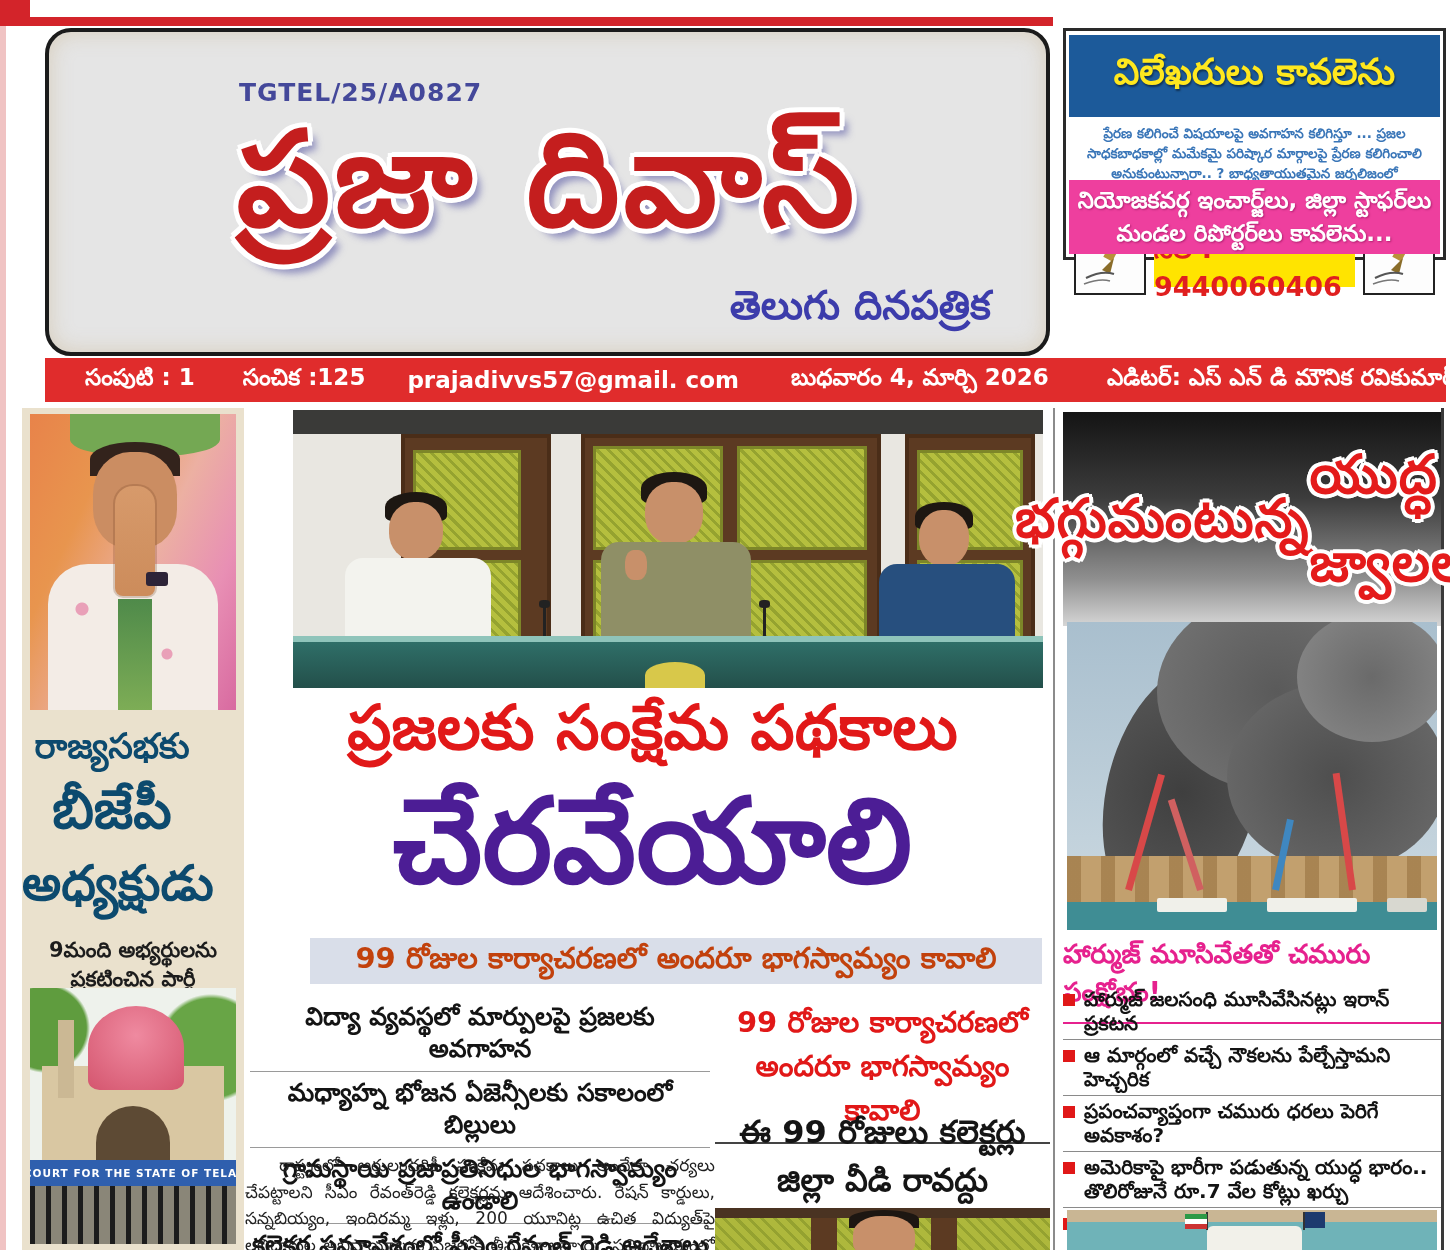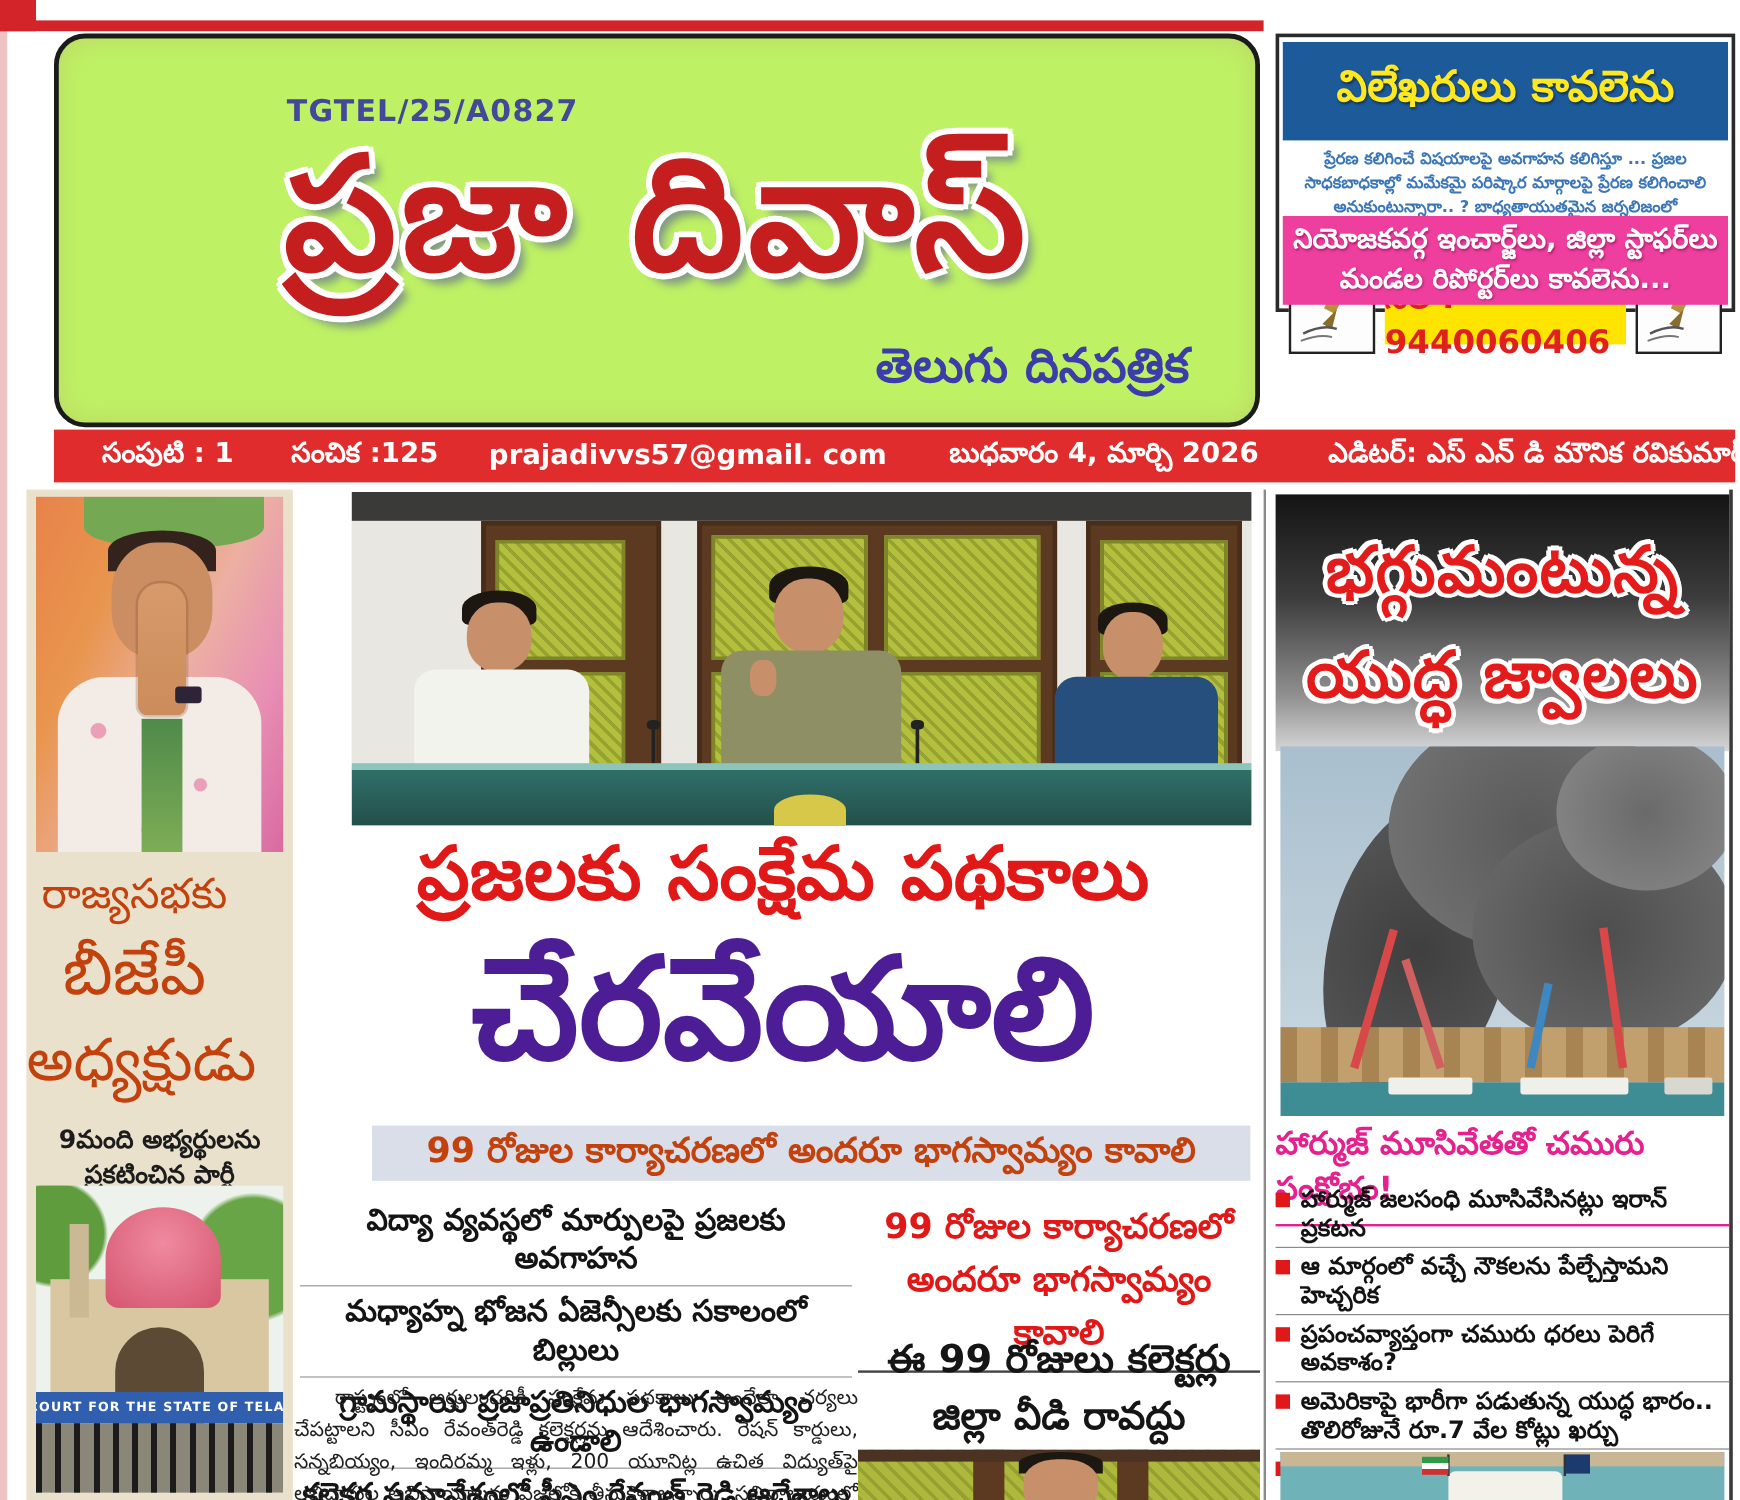--- a/index.html
+++ b/index.html
@@ -5,21 +5,21 @@
   html,body{margin:0;padding:0;background:#ffffff;}
   *{box-sizing:border-box;font-family:"DejaVu Sans","Liberation Sans",sans-serif;}
   #page{position:relative;width:1450px;height:1250px;background:#ffffff;overflow:hidden;}
 
   
   .edge-left{position:absolute;left:0;top:0;width:6px;height:1250px;background:#f0c3c3;}
   .corner-red{position:absolute;left:0;top:0;width:30px;height:26px;background:#d3242a;}
   .top-rule{position:absolute;left:0;top:17px;width:1053px;height:9px;background:#d3242a;}
 
   
-  .masthead{position:absolute;left:45px;top:28px;width:1005px;height:328px;background:#bef264;
+  .masthead{position:absolute;left:45px;top:28px;width:1005px;height:328px;background:#e5e5e5;
     border:4px solid #1b1b1b;border-radius:26px;box-shadow:inset 0 0 22px rgba(190,160,110,.35);}
   .reg-no{position:absolute;left:190px;top:46px;font-size:25px;font-weight:bold;color:#44489a;letter-spacing:1px;}
   .logo-te{position:absolute;left:0;right:0;top:48px;text-align:center;font-size:132px;font-weight:800;
     color:#c41e1e;letter-spacing:4px;line-height:1.5;
     text-shadow:-4px -4px 0 #fff,4px -4px 0 #fff,-4px 4px 0 #fff,4px 4px 0 #fff,0 -5px 0 #fff,0 5px 0 #fff,-5px 0 0 #fff,5px 0 0 #fff,8px 9px 7px rgba(80,80,160,.55);}
   .tagline{position:absolute;right:55px;top:250px;font-size:40px;font-weight:800;color:#3c3cab;}
 
   
   .adbox{position:absolute;left:1063px;top:28px;width:383px;height:232px;background:#ffffff;border:3px solid #2a2a2a;}
   .ad-head{position:absolute;left:3px;top:4px;right:3px;height:82px;background:#1c5a9a;
@@ -48,21 +48,21 @@
     background:linear-gradient(115deg,#e8834a 0%,#e8954e 28%,#ecb0a2 55%,#e88fb4 78%,#d86aa0 100%);}
   .pray-green{position:absolute;left:40px;top:0;width:150px;height:42px;background:#74a853;border-radius:0 0 40% 40%;}
   .pray-body{position:absolute;left:18px;top:150px;width:170px;height:150px;background:#f3ece6;border-radius:40px 40px 0 0;
     background-image:radial-gradient(circle at 20% 30%,#e9a0b8 6px,transparent 7px),radial-gradient(circle at 70% 60%,#e9a0b8 5px,transparent 6px),radial-gradient(circle at 45% 85%,#8fb06a 6px,transparent 7px);}
   .pray-scarf{position:absolute;left:88px;top:185px;width:34px;height:115px;background:linear-gradient(180deg,#4f8a4a,#7fae56);}
   .pray-head{position:absolute;left:63px;top:38px;width:84px;height:96px;background:#cb8d62;border-radius:44% 44% 40% 40%;}
   .pray-hair{position:absolute;left:60px;top:28px;width:90px;height:34px;background:#33231c;border-radius:50% 50% 0 0;}
   .pray-hands{position:absolute;left:85px;top:72px;width:40px;height:110px;background:linear-gradient(180deg,#d79a6b,#c2805150);
     background-color:#d1915f;border-radius:18px 18px 8px 8px;box-shadow:0 0 0 2px rgba(120,70,40,.25);}
   .pray-watch{position:absolute;left:116px;top:158px;width:22px;height:14px;background:#2d2438;border-radius:3px;}
-  .left-head{position:absolute;left:0;top:312px;width:180px;text-align:center;color:#c2410c;font-weight:400;}
+  .left-head{position:absolute;left:0;top:312px;width:180px;text-align:center;color:#0c4a6e;font-weight:700;}
   .lh1{font-size:35px;line-height:52px;}
   .lh2{font-size:54px;line-height:76px;}
   .lh3{font-size:49px;line-height:72px;}
   .left-sub{position:absolute;left:0;top:528px;width:222px;text-align:center;color:#1c1c1c;font-weight:800;
     font-size:21px;line-height:29px;}
   .photo-court{position:absolute;left:8px;top:580px;width:206px;height:256px;overflow:hidden;background:#eef2ec;}
   .court-tree1{position:absolute;left:-30px;top:-20px;width:90px;height:120px;background:radial-gradient(circle,#5f9c3e 55%,transparent 60%);}
   .court-tree2{position:absolute;right:-25px;top:-15px;width:100px;height:150px;background:radial-gradient(circle,#68a546 55%,transparent 60%);}
   .court-bldg{position:absolute;left:12px;top:78px;width:182px;height:178px;background:#d9c7a2;}
   .court-dome{position:absolute;left:58px;top:18px;width:96px;height:84px;background:radial-gradient(circle at 50% 35%,#ef8aa0,#d4556e);border-radius:50% 50% 12% 12%;}
@@ -109,21 +109,21 @@
   .cm-beam-v2{position:absolute;left:216px;top:0;width:26px;height:42px;background:#5c3a22;}
   .cm-head{position:absolute;left:138px;top:8px;width:62px;height:40px;background:#c8906a;border-radius:45% 45% 30% 30%;}
   .cm-hair{position:absolute;left:134px;top:2px;width:70px;height:18px;background:#1d1712;border-radius:50% 50% 0 0;}
 
   .vdiv-mid{position:absolute;left:1053px;top:408px;width:2px;height:842px;background:#8b8b8b;}
   .vdiv-right{position:absolute;left:1441px;top:408px;width:3px;height:842px;background:#3a3a3a;}
 
   
   .war-head{position:absolute;left:1063px;top:412px;width:378px;height:214px;
     background:linear-gradient(180deg,#141414 0%,#3c3c3c 40%,#8f8f8f 78%,#d6d6d6 100%);
-    display:flex;flex-direction:column;align-items:center;justify-content:center;}
+    display:flex;flex-direction:row;align-items:center;justify-content:center;}
   .war-head div{color:#e41b1b;font-weight:800;font-size:54px;line-height:88px;letter-spacing:1px;
     text-shadow:-3px -3px 0 #fff,3px -3px 0 #fff,-3px 3px 0 #fff,3px 3px 0 #fff,0 -4px 0 #fff,0 4px 0 #fff,-4px 0 0 #fff,4px 0 0 #fff;}
   .photo-blast{position:absolute;left:1067px;top:622px;width:370px;height:308px;overflow:hidden;
     background:linear-gradient(180deg,#a9bfce 0%,#c2d2dc 70%,#cdd8de 100%);}
   .smoke{position:absolute;border-radius:50%;}
   .s1{left:90px;top:-30px;width:240px;height:200px;background:radial-gradient(circle,#5a5a5a,#777);}
   .s2{left:160px;top:60px;width:220px;height:190px;background:radial-gradient(circle,#4e4e4e,#6e6e6e);}
   .s3{left:40px;top:40px;width:150px;height:260px;background:radial-gradient(circle,#3f3f3f,#5c5c5c);transform:rotate(14deg);}
   .s4{left:230px;top:-10px;width:150px;height:130px;background:radial-gradient(circle,#6a6a6a,#8a8a8a);}
   .blast-port{position:absolute;left:0;bottom:28px;width:370px;height:46px;background:#c2a06e;

